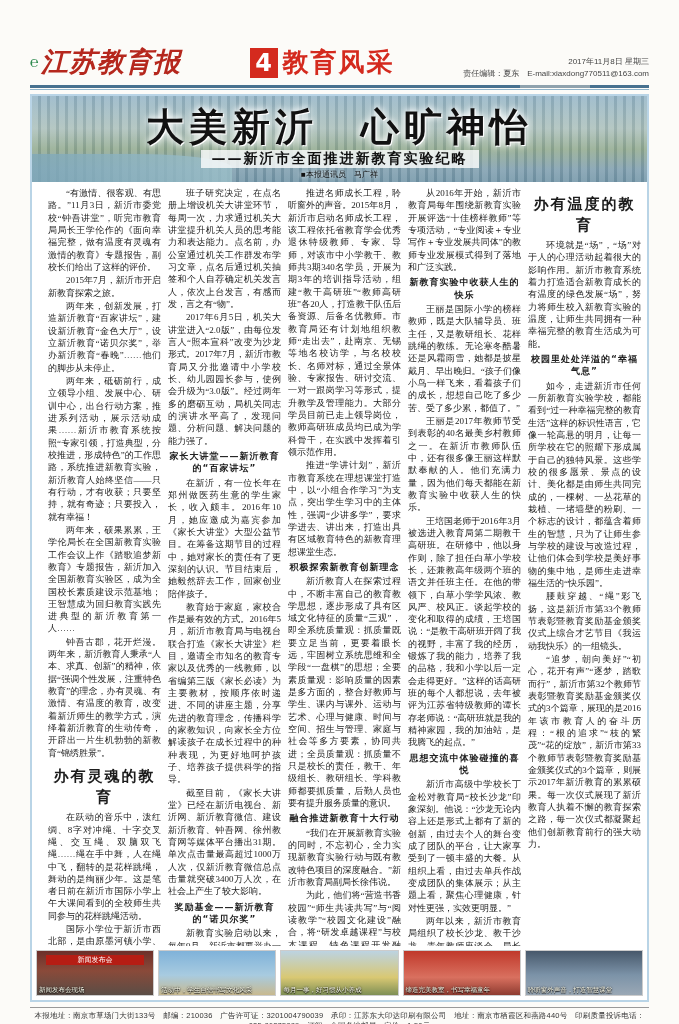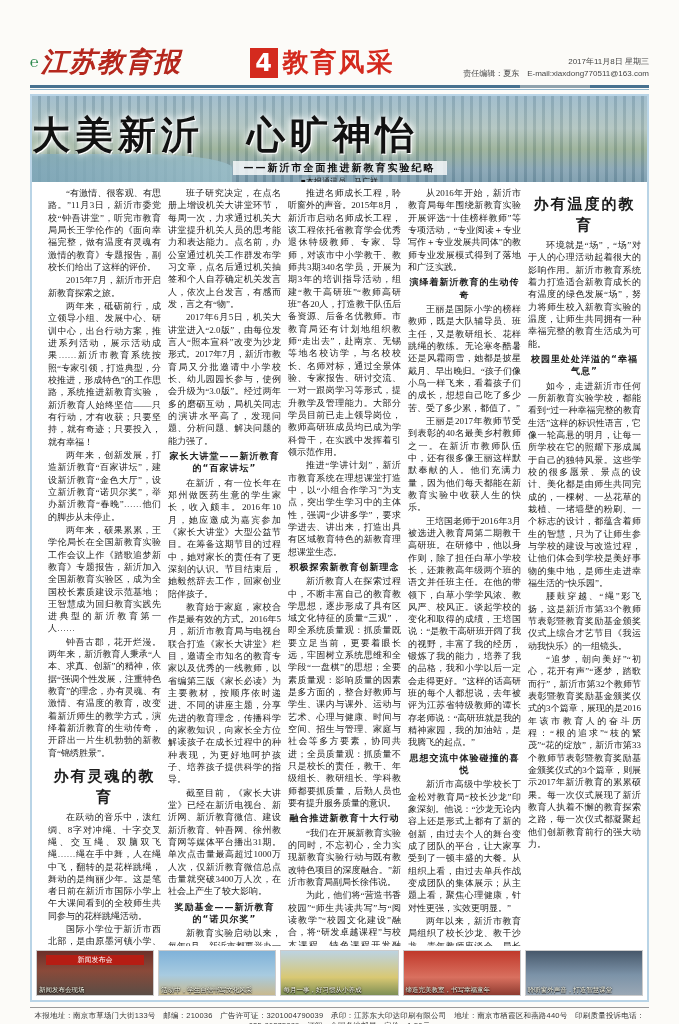--- a/index.html
+++ b/index.html
@@ -16,23 +16,23 @@
   .issue{font-size:8px;color:#444;text-align:right;line-height:1.5;font-family:"Liberation Sans",sans-serif;}
   .rule{margin:5px 30px 0 30px;border-top:3px solid #47718f;border-bottom:1px solid #8fb3c9;height:1px;}
   .rule .notch{width:70px;height:3px;background:#8fa2ad;margin-left:490px;margin-top:-3px;}
   
   .frame{margin:4px 30px 0 30px;border:2px solid #b9d4e6;background:#fff;height:908px;box-sizing:border-box;display:flex;flex-direction:column;}
   
   .hero{position:relative;height:86px;flex:none;background:
     repeating-linear-gradient(90deg,rgba(255,255,255,.14) 0 6px,rgba(90,110,120,.16) 6px 9px),
     linear-gradient(180deg,#93b4c6 0%,#aabfba 38%,#90a98e 62%,#7d9dad 85%,#6f93a6 100%);overflow:hidden;}
   .hero .river{position:absolute;left:0;top:58px;width:200px;height:28px;background:linear-gradient(90deg,#7fa8b8,#9cc0c9);border-radius:0 50% 0 0;opacity:.8;}
-  .headline{position:relative;text-align:left;margin-top:20px;font-family:"DejaVu Sans","Liberation Sans",sans-serif;font-weight:bold;font-size:38px;letter-spacing:5px;color:#111;text-shadow:0 0 6px #fff,0 0 10px #fff,1px 1px 0 #fff;line-height:1.05;}
+  .headline{position:relative;text-align:center;margin-top:12px;font-family:"DejaVu Sans","Liberation Sans",sans-serif;font-weight:bold;font-size:38px;letter-spacing:5px;color:#111;text-shadow:0 0 6px #fff,0 0 10px #fff,1px 1px 0 #fff;line-height:1.05;}
   .subheadline{position:relative;text-align:center;margin-top:1px;}
-  .subheadline span{display:inline-block;background:rgba(255,255,255,.78);color:#111;font-weight:bold;font-size:10px;letter-spacing:2px;padding:0 11px;font-family:"DejaVu Sans","Liberation Sans",sans-serif;}
+  .subheadline span{display:inline-block;background:rgba(255,255,255,.78);color:#111;font-weight:bold;font-size:14px;letter-spacing:2px;padding:0 11px;font-family:"DejaVu Sans","Liberation Sans",sans-serif;}
   .byline{position:relative;text-align:center;font-size:8px;color:#111;margin-top:1px;text-shadow:0 0 4px #fff;}
   
   .columns{flex:1;display:flex;gap:7px;padding:5px 6px 2px 16px;overflow:hidden;}
   .col{width:116px;flex:1;overflow:hidden;color:#1c1c1c;font-size:9px;line-height:1.37;text-align:justify;}
   .col p{margin:0 0 1px 0;text-indent:2em;}
   .col .h2{font-size:15px;font-weight:bold;text-align:center;text-indent:0;margin:7px 0 4px 0;font-family:"DejaVu Sans","Liberation Sans",sans-serif;letter-spacing:2px;}
   .col .h3{font-size:9px;font-weight:bold;text-align:center;text-indent:0;margin:3px 0 2px 0;letter-spacing:1px;color:#222;font-family:"DejaVu Sans","Liberation Sans",sans-serif;}
   
   .photos{flex:none;height:46px;display:flex;gap:4px;padding:2px 4px 4px 4px;}
   .photo{flex:1;position:relative;overflow:hidden;border:1px solid #ccc;}
@@ -74,22 +74,22 @@
       <div class="river"></div>
       <div class="headline">大美新沂　心旷神怡</div>
       <div class="subheadline"><span>——新沂市全面推进新教育实验纪略</span></div>
       <div class="byline">■本报通讯员　马广祥</div>
     </div>
 
     <div class="columns">
         <div class="col">
           <p class="p">“有激情、很客观、有思路。”11月3日，新沂市委党校“钟吾讲堂”，听完市教育局局长王学伦作的《面向幸福完整，做有温度有灵魂有激情的教育》专题报告，副校长们给出了这样的评价。</p>
           <p class="p">2015年7月，新沂市开启新教育探索之旅。</p>
+          <p class="p">两年来，创新发展，打造新沂教育“百家讲坛”，建设新沂教育“金色大厅”，设立新沂教育“诺贝尔奖”，举办新沂教育“春晚”……他们的脚步从未停止。</p>
           <p class="p">两年来，砥砺前行，成立领导小组、发展中心、研训中心，出台行动方案，推进系列活动，展示活动成果……新沂市教育系统按照“专家引领，打造典型，分校推进，形成特色”的工作思路，系统推进新教育实验，新沂教育人始终坚信——只有行动，才有收获；只要坚持，就有奇迹；只要投入，就有幸福！</p>
-          <p class="p">两年来，创新发展，打造新沂教育“百家讲坛”，建设新沂教育“金色大厅”，设立新沂教育“诺贝尔奖”，举办新沂教育“春晚”……他们的脚步从未停止。</p>
           <p class="p">两年来，硕果累累，王学伦局长在全国新教育实验工作会议上作《踏歌追梦新教育》专题报告，新沂加入全国新教育实验区，成为全国校长素质建设示范基地；王智慧成为回归教育实践先进典型的新沂教育第一人……</p>
           <p class="p">钟吾古郡，花开烂漫。两年来，新沂教育人秉承“人本、求真、创新”的精神，依据“强调个性发展，注重特色教育”的理念，办有灵魂、有激情、有温度的教育，改变着新沂师生的教学方式，演绎着新沂教育的生动传奇，开辟出一片生机勃勃的新教育“锦绣胜景”。</p>
           <div class="h2">办有灵魂的教育</div>
           <p class="p">在跃动的音乐中，泼红绸、8字对冲绳、十字交叉绳、交互绳、双脑双飞绳……绳在手中舞，人在绳中飞，翻转的是花样跳绳，舞动的是绚丽少年。这是笔者日前在新沂市国际小学上午大课间看到的全校师生共同参与的花样跳绳活动。</p>
           <p class="p">国际小学位于新沂市西北部，是由原墨河镇小学、王陈小学和八段小学于2005年集中合并、易地新建而成，是一所典型的农村小学，经历着该市大多数村小如出一辙的历程。</p>
         </div>
         <div class="col">
           <p class="p">班子研究决定，在点名册上增设机关大讲堂环节，每周一次，力求通过机关大讲堂提升机关人员的思考能力和表达能力。点名前，办公室通过机关工作群发布学习文章，点名后通过机关抽签和个人自荐确定机关发言人，依次上台发言，有感而发，言之有“物”。</p>
           <p class="p">2017年6月5日，机关大讲堂进入“2.0版”，由每位发言人“照本宣科”改变为沙龙形式。2017年7月，新沂市教育局又分批邀请中小学校长、幼儿园园长参与，使例会升级为“3.0版”。经过两年多的磨砺互动，局机关同志的演讲水平高了，发现问题、分析问题、解决问题的能力强了。</p>
           <div class="h3">家长大讲堂——新沂教育的“百家讲坛”</div>
@@ -103,21 +103,21 @@
           <p class="p">推进名师成长工程，聆听窗外的声音。2015年8月，新沂市启动名师成长工程，该工程依托省教育学会优秀退休特级教师、专家、导师，对该市中小学教干、教师共3期340名学员，开展为期3年的培训指导活动，组建“教干高研班”“教师高研班”各20人，打造教干队伍后备资源、后备名优教师。市教育局还有计划地组织教师“走出去”，赴南京、无锡等地名校访学，与名校校长、名师对标，通过全景体验、专家报告、研讨交流、一对一跟岗学习等形式，提升教学及管理能力。大部分学员目前已走上领导岗位，教师高研班成员均已成为学科骨干，在实践中发挥着引领示范作用。</p>
           <p class="p">推进“学讲计划”，新沂市教育系统在理想课堂打造中，以“小组合作学习”为支点，突出学生学习中的主体性，强调“少讲多学”，要求学进去、讲出来，打造出具有区域教育特色的新教育理想课堂生态。</p>
           <div class="h3">积极探索新教育创新理念</div>
           <p class="p">新沂教育人在探索过程中，不断丰富自己的教育教学思想，逐步形成了具有区域文化特征的质量“三观”，即全系统质量观：抓质量既要立足当前，更要着眼长远，牢固树立系统思维和全学段“一盘棋”的思想；全要素质量观：影响质量的因素是多方面的，整合好教师与学生、课内与课外、运动与艺术、心理与健康、时间与空间、招生与管理、家庭与社会等多方要素，协同共进；全员质量观：抓质量不只是校长的责任，教干、年级组长、教研组长、学科教师都要抓质量，后勤人员也要有提升服务质量的意识。</p>
           <div class="h3">融合推进新教育十大行动</div>
           <p class="p">“我们在开展新教育实验的同时，不忘初心，全力实现新教育实验行动与既有教改特色项目的深度融合。”新沂市教育局副局长徐伟说。</p>
           <p class="p">为此，他们将“营造书香校园”“师生共读共写”与“阅读教学”“校园文化建设”融合，将“研发卓越课程”与校本课程、特色课程开发融合，将每月一事、聆听窗外声音、培养卓越口才与德育活动课程融合，将重大公益行动、家校合作共建与亲子共读、家长学校、家长委员会建设融合。新沂教育人在创新教育实验实践中，抓质量、回应社会关切，抓重点、回归教育本真，抓安全、确保长治久安，播种新教育幸福的种子，打造了新沂教育的“极强磁场”。</p>
         </div>
         <div class="col">
           <p class="p">从2016年开始，新沂市教育局每年围绕新教育实验开展评选“十佳榜样教师”等专项活动，“专业阅读＋专业写作＋专业发展共同体”的教师专业发展模式得到了落地和广泛实践。</p>
-          <div class="h3">演绎着新沂教育的生动传奇</div>
+          <div class="h3">新教育实验中收获人生的快乐</div>
           <p class="p">王丽是国际小学的榜样教师，既是大队辅导员、班主任，又是教研组长、花样跳绳的教练。无论寒冬酷暑还是风霜雨雪，她都是披星戴月、早出晚归。“孩子们像小鸟一样飞来，看着孩子们的成长，想想自己吃了多少苦、受了多少累，都值了。”</p>
           <p class="p">王丽是2017年教师节受到表彰的40名最美乡村教师之一。在新沂市教师队伍中，还有很多像王丽这样默默奉献的人。他们充满力量，因为他们每天都能在新教育实验中收获人生的快乐。</p>
           <p class="p">王培国老师于2016年3月被选进入教育局第二期教干高研班。在研修中，他以身作则，除了担任白草小学校长，还兼教高年级两个班的语文并任班主任。在他的带领下，白草小学学风浓、教风严、校风正。谈起学校的变化和取得的成绩，王培国说：“是教干高研班开阔了我的视野，丰富了我的经历，锻炼了我的能力，培养了我的品格，我和小学以后一定会走得更好。”这样的话高研班的每个人都想说，去年被评为江苏省特级教师的谭长存老师说：“高研班就是我的精神家园，我的加油站，是我腾飞的起点。”</p>
           <div class="h3">思想交流中体验碰撞的喜悦</div>
           <p class="p">新沂市高级中学校长丁金松对教育局“校长沙龙”印象深刻。他说：“沙龙无论内容上还是形式上都有了新的创新，由过去个人的舞台变成了团队的平台，让大家享受到了一顿丰盛的大餐。从组织上看，由过去单兵作战变成团队的集体展示；从主题上看，聚焦心理健康，针对性更强，实效更明显。”</p>
           <p class="p">两年以来，新沂市教育局组织了校长沙龙、教干沙龙、青年教师座谈会、局长接待厅、老教师座谈会、乡村教师座谈会等各种交流活动20余次，每一次活动都让参与者实现思想和智慧的交换，收获成长的喜悦。</p>
         </div>
         <div class="col">
           <div class="h2">办有温度的教育</div>
           <p class="p">环境就是“场”，“场”对于人的心理活动起着很大的影响作用。新沂市教育系统着力打造适合新教育成长的有温度的绿色发展“场”，努力将师生校入新教育实验的温度，让师生共同拥有一种幸福完整的教育生活成为可能。</p>

